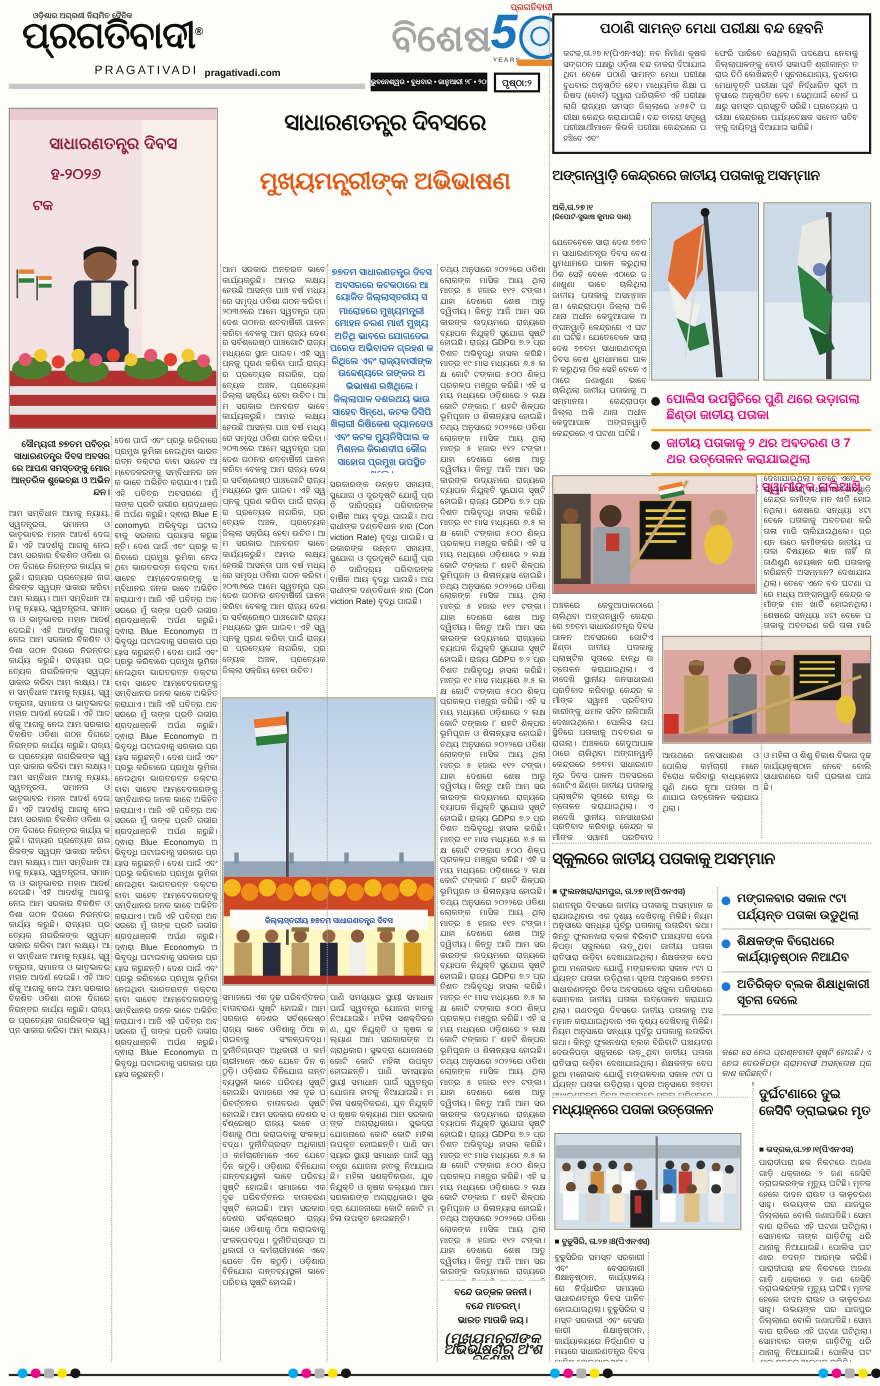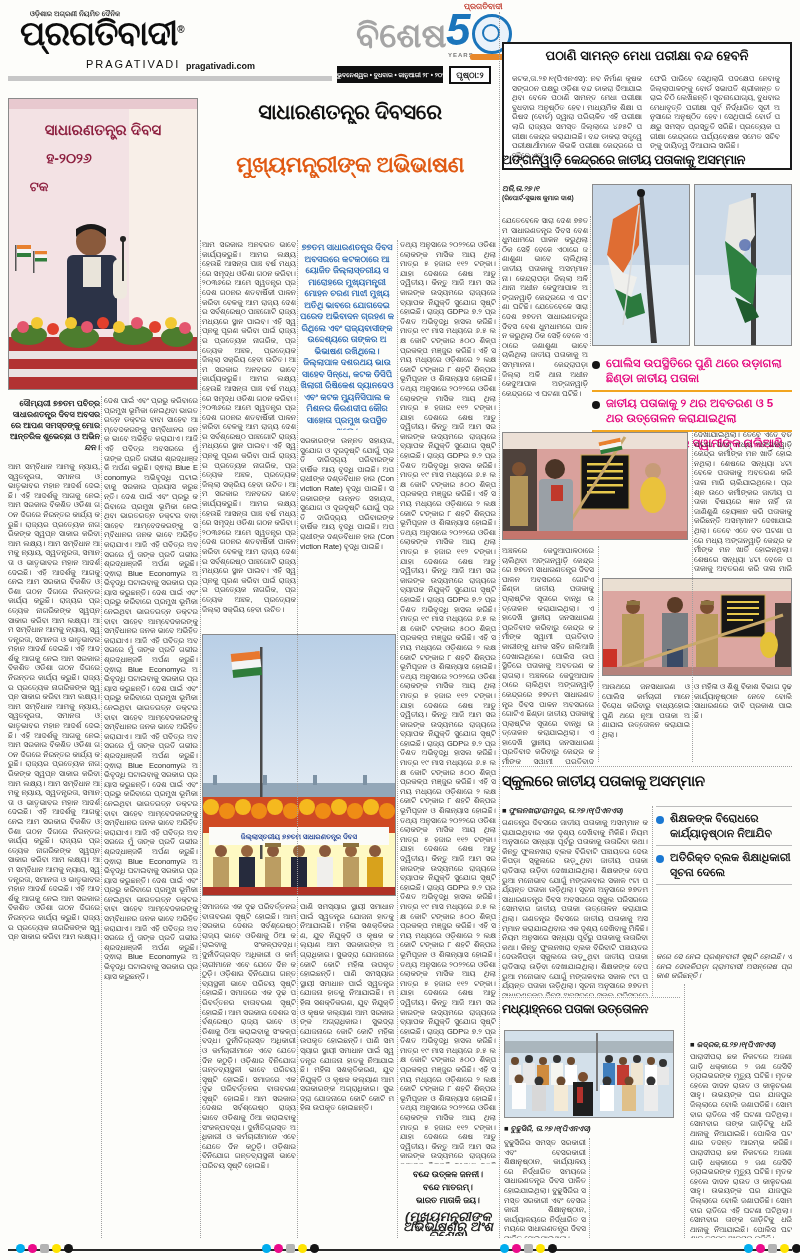--- a/index.html
+++ b/index.html
@@ -16,21 +16,21 @@
   .bdot{width:8px;height:8px;border-radius:50%;background:#151515;margin-top:5px;flex:none;}
   .bdot2{background:#1a78d2;}
   .btext{color:#e5087e;font-weight:bold;font-size:11.5px;line-height:15px;}
   .btext2{color:#141414;font-weight:bold;font-size:11px;line-height:15px;}
   .bsep{border-top:2.5px solid #f2a51f;}
   .bsep2{border-top:1.5px solid #bcbcbc;}
   .regs{display:flex;gap:3px;}
   .rdot{width:9px;height:9px;border-radius:50%;}
   .cap{font-size:8px;line-height:11px;font-weight:bold;text-align:right;color:#151515;}
   .inset{color:#2f6cb3;font-weight:bold;font-size:8.5px;line-height:11.5px;text-align:center;overflow:hidden;word-break:break-all;}
-  .dl{font-size:7.5px;font-weight:bold;line-height:9.5px;font-style:italic;}
+  .dl{font-size:7.5px;font-weight:bold;line-height:9.5px;}
 </style>
 </head>
 <body>
 
 <div id="page">
 
   <div class="abs" style="left:30px;top:10px;font-size:7px;font-weight:bold;color:#333;">ଓଡ଼ିଶାର ଅଗ୍ରଣୀ ନିୟମିତ ଦୈନିକ</div>
   <div class="abs" style="left:20px;top:14px;width:300px;font-size:34px;font-weight:900;color:#0d0d0d;letter-spacing:-1px;white-space:nowrap;overflow:hidden;">
     <span>ପ୍ରଗତିବାଦୀ</span><sup style="font-size:10px;">®</sup>
   </div>
@@ -46,21 +46,21 @@
     <div class="abs" style="left:26px;top:10px;width:34px;height:34px;border-radius:50%;border:3px solid #1b75bb;background:#eaf2fa;">
       <div class="abs" style="left:7px;top:7px;width:14px;height:14px;border-radius:50%;border:2px solid #1b75bb;"></div>
     </div>
     <div class="abs" style="left:2px;top:48px;font-size:6px;font-weight:bold;color:#777;letter-spacing:1px;">YEARS</div>
     <div class="abs" style="left:24px;top:50px;width:44px;height:6px;background:#e8882a;border-radius:2px;"></div>
   </div>
 
   <div class="abs" style="left:337px;top:66px;width:106px;height:17px;background:#101010;color:#fff;font-size:6.3px;line-height:17px;text-align:center;white-space:nowrap;overflow:hidden;font-weight:bold;">ଭୁବନେଶ୍ୱର • ବୁଧବାର • ଜାନୁଆରୀ ୨୮ • ୨୦୨୬</div>
   <div class="abs" style="left:449px;top:66px;width:38px;height:14px;border:2px solid #101010;font-size:8.5px;font-weight:bold;text-align:center;line-height:14px;overflow:hidden;background:#fff;">ପୃଷ୍ଠା:୨</div>
 
-  <div class="abs" style="left:502px;top:12px;width:290px;height:128px;border:2px solid #1a1a1a;background:#fff;box-sizing:border-box;margin-top:30px;">
+  <div class="abs" style="left:502px;top:12px;width:290px;height:128px;border:2px solid #1a1a1a;background:#fff;box-sizing:border-box;">
     <div class="abs" style="left:4px;top:4px;width:278px;font-size:13px;font-weight:900;text-align:center;white-space:nowrap;overflow:hidden;color:#0d0d0d;">ପଠାଣି ସାମନ୍ତ ମେଧା ପରୀକ୍ଷା ବନ୍ଦ ହେବନି</div>
     <div class="abs bt" style="left:8px;top:30px;width:130px;height:90px;">କଟକ,ତା.୨୭।୧(ପିଏନଏସ): ନବ ନିର୍ମାଣ କୃଷକ ସଙ୍ଗଠନ ପକ୍ଷରୁ ଓଡ଼ିଶା ବନ୍ଦ ଡାକରା ଦିଆଯାଇଥିବା ବେଳେ ପଠାଣି ସାମନ୍ତ ମେଧା ପରୀକ୍ଷା ବୁଧବାର ଅନୁଷ୍ଠିତ ହେବ। ମାଧ୍ୟମିକ ଶିକ୍ଷା ପରିଷଦ (ବୋର୍ଡ) ଦ୍ୱାରା ପରିଚାଳିତ ଏହି ପରୀକ୍ଷା ଲାଗି ରାଜ୍ୟର ସମସ୍ତ ଜିଲ୍ଲାରେ ୪୬୫ଟି ପରୀକ୍ଷା କେନ୍ଦ୍ର କରାଯାଇଛି। ବନ୍ଦ ଡାକରା ସତ୍ତ୍ୱେ ପରୀକ୍ଷାର୍ଥୀମାନେ କିଭଳି ପରୀକ୍ଷା କେନ୍ଦ୍ରରେ ପହଞ୍ଚିବେ ଏବଂ</div>
     <div class="abs bt" style="left:146px;top:30px;width:130px;height:90px;">ଫେରି ପାରିବେ ସେଥିଲାଗି ପଦକ୍ଷେପ ନେବାକୁ ଜିଲ୍ଲାପାଳଙ୍କୁ ବୋର୍ଡ ସଭାପତି ଶ୍ରୀକାନ୍ତ ତରାଇ ଚିଠି ଲେଖିଛନ୍ତି। ସୂଚନାଯୋଗ୍ୟ, ବୁଧବାର ମେଧାବୃତ୍ତି ପରୀକ୍ଷା ପୂର୍ବ ନିର୍ଦ୍ଧାରିତ ସୂଚୀ ଅନୁସାରେ ଅନୁଷ୍ଠିତ ହେବ। ସେଥିପାଇଁ ବୋର୍ଡ ପକ୍ଷରୁ ସମସ୍ତ ପ୍ରସ୍ତୁତି ସରିଛି। ପ୍ରତ୍ୟେକ ପରୀକ୍ଷା କେନ୍ଦ୍ରରେ ପର୍ଯ୍ୟବେକ୍ଷକ ସମେତ ସଚିବଙ୍କୁ ଦାୟିତ୍ୱ ଦିଆଯାଇ ସାରିଛି।</div>
   </div>
 
   <div class="abs photo" style="left:8px;top:98px;width:190px;height:292px;">
     <svg width="188" height="290" viewBox="0 0 188 290">
       <rect x="0" y="0" width="188" height="290" fill="#f3e2e4"></rect>
       <rect x="120" y="0" width="68" height="240" fill="#f8efe8"></rect>
       <rect x="0" y="0" width="188" height="10" fill="#e8c9cf"></rect>
@@ -250,21 +250,21 @@
   </div>
 
   <div class="abs" style="left:592px;top:352px;width:200px;">
     <div class="brow">
       <span class="bdot"></span>
       <span class="btext">ପୋଲିସ ଉପସ୍ଥିତିରେ ପୁଣି ଥରେ ଉଡ଼ାଗଲା ଛିଣ୍ଡା ଜାତୀୟ ପତାକା</span>
     </div>
     <div class="bsep"></div>
     <div class="brow">
       <span class="bdot"></span>
-      <span class="btext">ଜାତୀୟ ପତାକାକୁ ୨ ଥର ଅବତରଣ ଓ 5 ଥର ଉତ୍ତୋଳନ କରାଯାଇଥିଲା</span>
+      <span class="btext">ଜାତୀୟ ପତାକାକୁ ୨ ଥର ଅବତରଣ ଓ 7 ଥର ଉତ୍ତୋଳନ କରାଯାଇଥିଲା</span>
     </div>
     <div class="bsep"></div>
     <div class="brow">
       <span class="bdot"></span>
       <span class="btext">ପ୍ରତିବାଦ କରିବାରୁ ସ୍ୱାମୀଙ୍କ ନାଲିଆଖି</span>
     </div>
   </div>
 
   <div class="abs photo" style="left:502px;top:432px;width:186px;height:108px;">
     <svg width="184" height="106" viewBox="0 0 184 106">
@@ -343,20 +343,24 @@
   <div class="abs bt" style="left:694px;top:682px;width:98px;height:80px;">ଓ ମହିଳା ଓ ଶିଶୁ ବିକାଶ ବିଭାଗ ଦୃଢ କାର୍ଯ୍ୟାନୁଷ୍ଠାନ ନେବେ ବୋଲି ସାଧାରଣରେ ଦାବି ପ୍ରକାଶ ପାଇଛି।</div>
   <div class="abs bt" style="left:602px;top:682px;width:88px;height:80px;">ଆଉଥରେ ଜନସାଧାରଣ ଓ ପୋଲିସ କର୍ମଚାରୀ ମାନେ ବିରୋଧ କରିବାରୁ ବାଧ୍ୟହୋଇ ପୁଣି ଥରେ ନୂଆ ପତାକା ଅଣାଯାଇ ଉତ୍ତୋଳନ କରାଯାଇଥିଲା।</div>
 
   <div class="abs hsep" style="left:502px;top:766px;width:290px;"></div>
   <div class="abs hl" style="left:502px;top:772px;width:290px;font-size:15px;">ସ୍କୁଲରେ ଜାତୀୟ ପତାକାକୁ ଅସମ୍ମାନ</div>
 
   <div class="abs dl" style="left:502px;top:806px;width:146px;overflow:hidden;white-space:nowrap;">■ ଫୁଲନଖରା/ରାମପୁର, ତା.୨୭।୧(ପିଏନଏସ)</div>
   <div class="abs bt" style="left:502px;top:818px;width:146px;height:178px;">ଗଣତନ୍ତ୍ର ଦିବସରେ ଜାତୀୟ ପତାକାକୁ ଅସମ୍ମାନ କରାଯାଇଥିବାର ଏକ ଦୃଶ୍ୟ ଦେଖିବାକୁ ମିଳିଛି। ନିୟମ ଅନୁସାରେ ସନ୍ଧ୍ୟା ପୂର୍ବରୁ ପତାକାକୁ ଉତାରିବା କଥା। କିନ୍ତୁ ଫୁଲନଖରା ବ୍ଲକ ବିରିବାଟି ପଞ୍ଚାୟତର ଦେଉଳିପଡ଼ା ସ୍କୁଲରେ ଉଡ଼ୁଥିବା ଜାତୀୟ ପତାକା ରାତିସାରା ଉଡ଼ିବା ଦେଖାଯାଇଥିଲା। ଶିକ୍ଷକଙ୍କ ବେପରୁଆ ମନୋଭାବ ଯୋଗୁଁ ମଙ୍ଗଳବାର ସକାଳ ୯ଟା ପର୍ଯ୍ୟନ୍ତ ପତାକା ଉଡ଼ିଥିଲା। ସୂଚନା ଅନୁସାରେ ୭୭ତମ ସାଧାରଣତନ୍ତ୍ର ଦିବସ ଅବସରରେ ସ୍କୁଲ ପରିସରରେ ସୋମବାର ଜାତୀୟ ପତାକା ଉତ୍ତୋଳନ କରାଯାଇଥିଲା। ଗଣତନ୍ତ୍ର ଦିବସରେ ଜାତୀୟ ପତାକାକୁ ଅସମ୍ମାନ କରାଯାଇଥିବାର ଏକ ଦୃଶ୍ୟ ଦେଖିବାକୁ ମିଳିଛି। ନିୟମ ଅନୁସାରେ ସନ୍ଧ୍ୟା ପୂର୍ବରୁ ପତାକାକୁ ଉତାରିବା କଥା। କିନ୍ତୁ ଫୁଲନଖରା ବ୍ଲକ ବିରିବାଟି ପଞ୍ଚାୟତର ଦେଉଳିପଡ଼ା ସ୍କୁଲରେ ଉଡ଼ୁଥିବା ଜାତୀୟ ପତାକା ରାତିସାରା ଉଡ଼ିବା ଦେଖାଯାଇଥିଲା। ଶିକ୍ଷକଙ୍କ ବେପରୁଆ ମନୋଭାବ ଯୋଗୁଁ ମଙ୍ଗଳବାର ସକାଳ ୯ଟା ପର୍ଯ୍ୟନ୍ତ ପତାକା ଉଡ଼ିଥିଲା। ସୂଚନା ଅନୁସାରେ ୭୭ତମ ସାଧାରଣତନ୍ତ୍ର ଦିବସ ଅବସରରେ ସ୍କୁଲ ପରିସରରେ ସୋମବାର ଜାତୀୟ ପତାକା ଉତ୍ତୋଳନ କରାଯାଇଥିଲା।</div>
 
   <div class="abs" style="left:656px;top:806px;width:136px;">
+    <div class="brow">
+      <span class="bdot bdot2"></span>
+      <span class="btext2">ମଙ୍ଗଳବାର ସକାଳ ୯ଟା ପର୍ଯ୍ୟନ୍ତ ପତାକା ଉଡୁଥିଲା</span>
+    </div>
     <div class="bsep2"></div>
     <div class="brow">
       <span class="bdot bdot2"></span>
       <span class="btext2">ଶିକ୍ଷକଙ୍କ ବିରୋଧରେ କାର୍ଯ୍ୟାନୁଷ୍ଠାନ ନିଆଯିବ</span>
     </div>
     <div class="bsep2"></div>
     <div class="brow">
       <span class="bdot bdot2"></span>
       <span class="btext2">ଅତିରିକ୍ତ ବ୍ଲକ ଶିକ୍ଷାଧିକାରୀ ସୂଚନା ଦେଲେ</span>
     </div>
@@ -439,25 +443,26 @@
             <rect x="117" y="54" width="14" height="26" fill="#e0c089"></rect>
           </g>
         <g>
             <circle cx="146" cy="50" r="4.5" fill="#333"></circle>
             <rect x="139" y="54" width="14" height="26" fill="#ececec"></rect>
           </g>
       </g>
     </svg>
   </div>
 
-  <div class="abs dl" style="left:504px;top:1124px;width:170px;overflow:hidden;white-space:nowrap;">■ ବୁଢୁସିରି, ତା.୨୭।୧(ପିଏନଏସ)</div>
+  <div class="abs dl" style="left:504px;top:1124px;width:170px;overflow:hidden;white-space:nowrap;">■ ବୁଢୁସିରି, ତା.୨୭।8(ପିଏନଏସ)</div>
   <div class="abs bt" style="left:504px;top:1138px;width:82px;height:100px;">ବୁଢୁସିରିର ସମସ୍ତ ସରକାରୀ ଏବଂ ବେସରକାରୀ ଶିକ୍ଷାନୁଷ୍ଠାନ, କାର୍ଯ୍ୟାଳୟରେ ନିର୍ଦ୍ଧାରିତ ସମୟରେ ସାଧାରଣତନ୍ତ୍ର ଦିବସ ପାଳିତ ହୋଇଯାଇଥିଲା। ବୁଢୁସିରିର ସମସ୍ତ ସରକାରୀ ଏବଂ ବେସରକାରୀ ଶିକ୍ଷାନୁଷ୍ଠାନ, କାର୍ଯ୍ୟାଳୟରେ ନିର୍ଦ୍ଧାରିତ ସମୟରେ ସାଧାରଣତନ୍ତ୍ର ଦିବସ ପାଳିତ ହୋଇଯାଇଥିଲା।</div>
   <div class="abs vsep" style="left:589px;top:1138px;height:100px;"></div>
 
   <div class="abs vsep" style="left:684px;top:984px;height:254px;"></div>
+  <div class="abs" style="left:690px;top:986px;width:102px;font-size:12px;font-weight:900;line-height:16px;color:#101010;overflow:hidden;height:50px;word-break:break-all;">ଦୁର୍ଘଟଣାରେ ଦୁଇ ଜେସିବି ଡ୍ରାଇଭର ମୃତ</div>
   <div class="abs dl" style="left:690px;top:1040px;width:102px;overflow:hidden;white-space:nowrap;">■ ଭଦ୍ରକ,ତା.୨୭।୧(ପିଏନଏସ)</div>
   <div class="abs bt" style="left:690px;top:1052px;width:102px;height:186px;">ପାରାଦୀପରା ଛକ ନିକଟରେ ଅଜଣା ଗାଡ଼ି ଧକ୍କାରେ ୨ ଜଣ ଜେସିବି ଡ୍ରାଇଭରଙ୍କ ମୃତ୍ୟୁ ଘଟିଛି। ମୃତକ ହେଲେ ଦାଦନ ରାଉତ ଓ କାଳୁଚରଣ ସାହୁ। ଉଭୟଙ୍କ ଘର ଯାଜପୁର ଜିଲ୍ଲାରେ ବୋଲି ଜଣାପଡିଛି। ସୋମବାର ରାତିରେ ଏହି ଘଟଣା ଘଟିଥିଲା। ସୋମବାର ତାଙ୍କ ଗାଡ଼ିଟିକୁ ଧରି ଥାନାକୁ ନିଆଯାଇଛି। ପୋଲିସ ଘଟଣାର ତଦନ୍ତ ଆରମ୍ଭ କରିଛି। ପାରାଦୀପରା ଛକ ନିକଟରେ ଅଜଣା ଗାଡ଼ି ଧକ୍କାରେ ୨ ଜଣ ଜେସିବି ଡ୍ରାଇଭରଙ୍କ ମୃତ୍ୟୁ ଘଟିଛି। ମୃତକ ହେଲେ ଦାଦନ ରାଉତ ଓ କାଳୁଚରଣ ସାହୁ। ଉଭୟଙ୍କ ଘର ଯାଜପୁର ଜିଲ୍ଲାରେ ବୋଲି ଜଣାପଡିଛି। ସୋମବାର ରାତିରେ ଏହି ଘଟଣା ଘଟିଥିଲା। ସୋମବାର ତାଙ୍କ ଗାଡ଼ିଟିକୁ ଧରି ଥାନାକୁ ନିଆଯାଇଛି। ପୋଲିସ ଘଟଣାର ତଦନ୍ତ ଆରମ୍ଭ କରିଛି।</div>
 
   <div class="abs vsep" style="left:590px;top:216px;height:130px;"></div>
   <div class="abs vsep" style="left:692px;top:430px;height:332px;"></div>
   <div class="abs vsep" style="left:598px;top:546px;height:216px;"></div>
   <div class="abs vsep" style="left:652px;top:806px;height:190px;"></div>
 
   <div class="abs" style="left:8px;top:1249px;width:784px;height:1.5px;background:#2a2a2a;"></div>
   <div class="abs regs" style="left:16px;top:1244px;">

